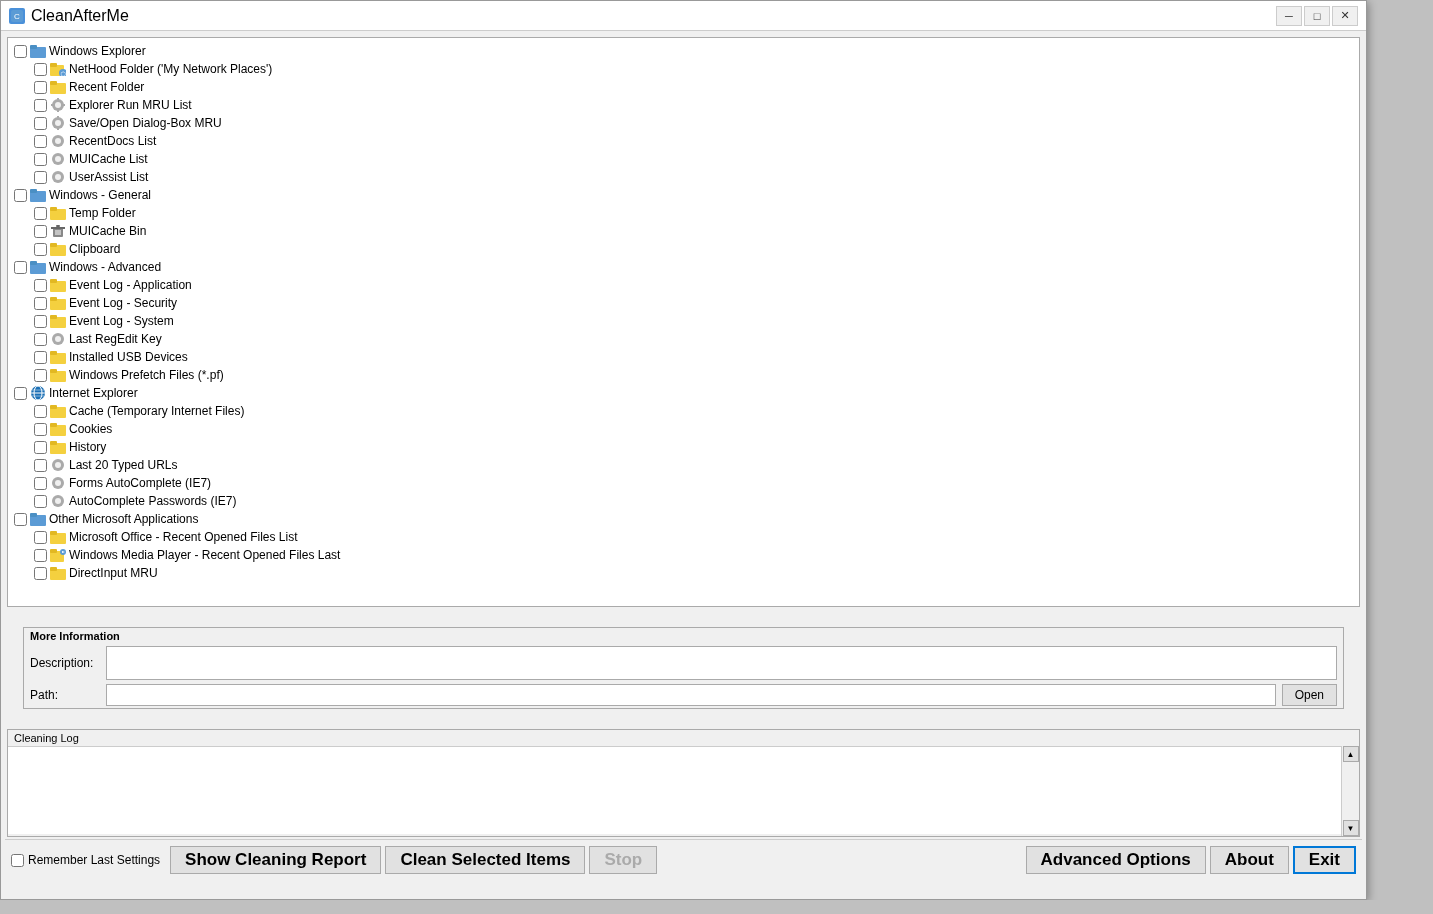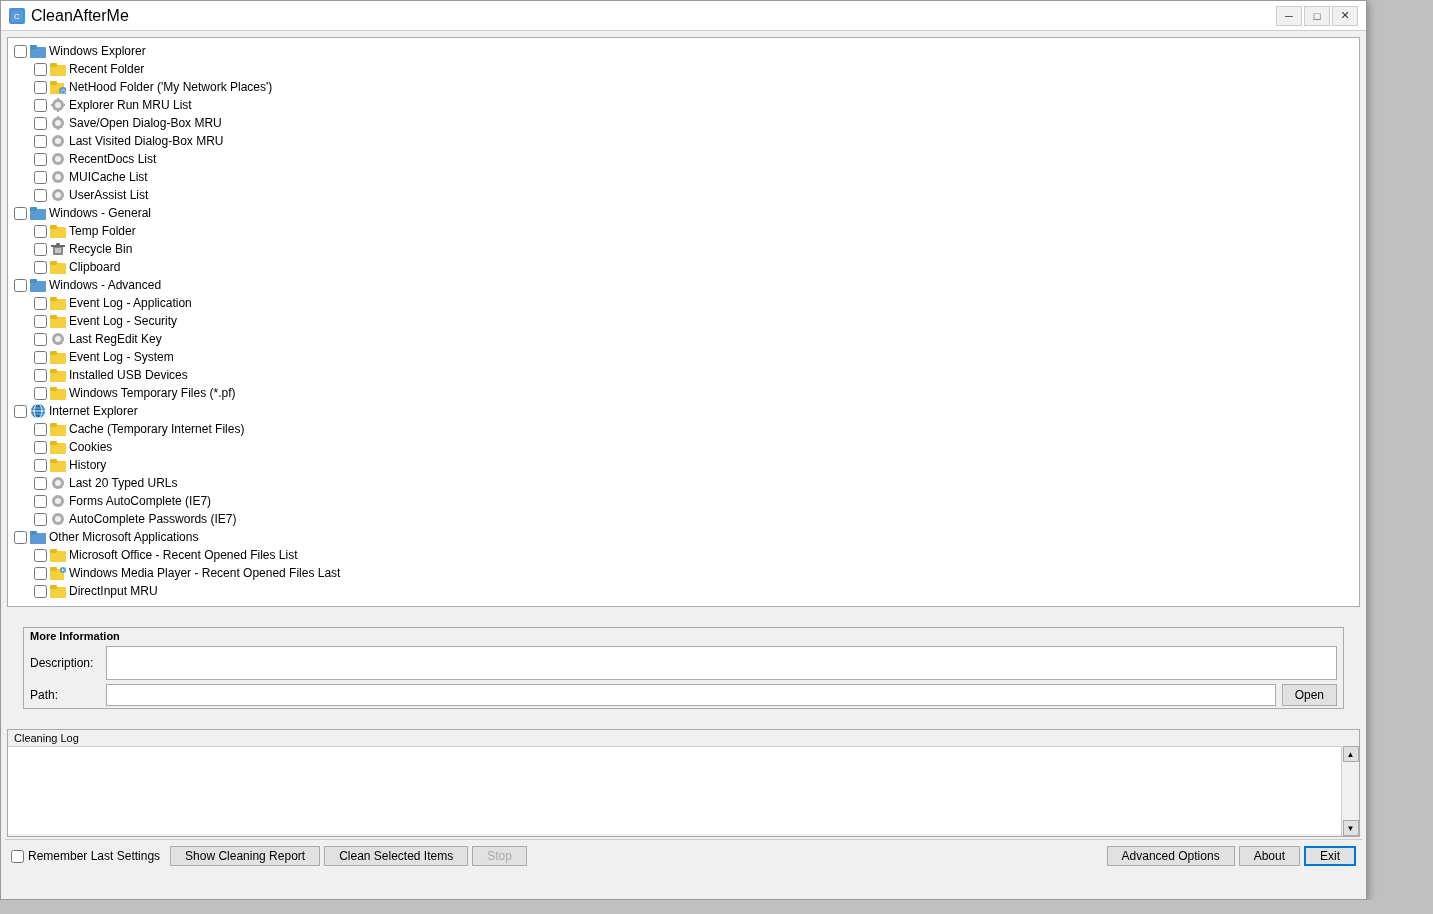--- a/index.html
+++ b/index.html
@@ -168,27 +168,28 @@
       display: flex;
       align-items: flex-start;
       gap: 6px;
     }
     .remember-checkbox {
       display: flex;
       align-items: center;
       gap: 4px;
     }
     .action-btn {
-      height: 20px;
+      height: 28px;
       padding: 0 14px;
       background: #e1e1e1;
       border: 1px solid #aaa;
       cursor: pointer;
-      font-size: 12px;
+      font-size: 17px;
       color: #000;
+      font-weight: bold;
     }
     .action-btn.disabled {
       color: #aaa;
       cursor: default;
     }
     .action-btn.exit-btn {
       background: #e1e1e1;
       border: 2px solid #0078d7;
     }
     .action-btn.adv-btn {
@@ -228,37 +229,37 @@
               <rect x="0" y="3" width="16" height="11" rx="1" fill="#5b9bd5"></rect>
               <rect x="0" y="1" width="7" height="4" rx="1" fill="#4a8fc4"></rect>
             </svg>
         </span>
         <span class="tree-item-label">Windows Explorer</span>
       </div>
       <div class="tree-item indent-1">
         <input type="checkbox" style="">
         <span class="tree-item-icon">
           <svg width="16" height="14" viewBox="0 0 16 14">
-              <rect x="0" y="3" width="16" height="11" rx="1" fill="#f4d03f"></rect>
-              <rect x="0" y="1" width="7" height="4" rx="1" fill="#e2b822"></rect>
-            </svg>
-        </span>
-        <span class="tree-item-label">Recent Folder</span>
-      </div>
-      <div class="tree-item indent-1">
-        <input type="checkbox" style="">
-        <span class="tree-item-icon">
-          <svg width="16" height="14" viewBox="0 0 16 14">
               <rect x="0" y="3" width="14" height="11" rx="1" fill="#f4d03f"></rect>
               <rect x="0" y="1" width="7" height="4" rx="1" fill="#e2b822"></rect>
               <circle cx="13" cy="11" r="4" fill="#5b9bd5"></circle>
               <text x="13" y="14" text-anchor="middle" fill="white" font-size="6">⬡</text>
             </svg>
         </span>
         <span class="tree-item-label">NetHood Folder ('My Network Places')</span>
+      </div>
+      <div class="tree-item indent-1">
+        <input type="checkbox" style="">
+        <span class="tree-item-icon">
+          <svg width="16" height="14" viewBox="0 0 16 14">
+              <rect x="0" y="3" width="16" height="11" rx="1" fill="#f4d03f"></rect>
+              <rect x="0" y="1" width="7" height="4" rx="1" fill="#e2b822"></rect>
+            </svg>
+        </span>
+        <span class="tree-item-label">Recent Folder</span>
       </div>
       <div class="tree-item indent-1">
         <input type="checkbox" style="">
         <span class="tree-item-icon">
           <svg width="14" height="14" viewBox="0 0 14 14">
               <circle cx="7" cy="7" r="6" fill="#aaa"></circle>
               <circle cx="7" cy="7" r="3" fill="#f0f0f0"></circle>
               <rect x="6" y="0" width="2" height="3" fill="#aaa"></rect>
               <rect x="6" y="11" width="2" height="3" fill="#aaa"></rect>
               <rect x="0" y="6" width="3" height="2" fill="#aaa"></rect>
@@ -271,30 +272,20 @@
         <input type="checkbox" style="">
         <span class="tree-item-icon">
           <svg width="14" height="14" viewBox="0 0 14 14">
               <circle cx="7" cy="7" r="6" fill="#aaa"></circle>
               <circle cx="7" cy="7" r="3" fill="#f0f0f0"></circle>
               <rect x="6" y="0" width="2" height="3" fill="#aaa"></rect>
               <rect x="6" y="11" width="2" height="3" fill="#aaa"></rect>
             </svg>
         </span>
         <span class="tree-item-label">Save/Open Dialog-Box MRU</span>
-      </div>
-      <div class="tree-item indent-1">
-        <input type="checkbox" style="">
-        <span class="tree-item-icon">
-          <svg width="14" height="14" viewBox="0 0 14 14">
-              <circle cx="7" cy="7" r="6" fill="#aaa"></circle>
-              <circle cx="7" cy="7" r="3" fill="#f0f0f0"></circle>
-            </svg>
-        </span>
-        <span class="tree-item-label">Last Visited  Dialog-Box MRU</span>
       </div>
       <div class="tree-item indent-1">
         <input type="checkbox" style="">
         <span class="tree-item-icon">
           <svg width="14" height="14" viewBox="0 0 14 14">
               <circle cx="7" cy="7" r="6" fill="#aaa"></circle>
               <circle cx="7" cy="7" r="3" fill="#f0f0f0"></circle>
             </svg>
         </span>
         <span class="tree-item-label">RecentDocs List</span>
@@ -345,21 +336,21 @@
         <span class="tree-item-icon">
           <svg width="14" height="14" viewBox="0 0 14 14">
               <rect x="2" y="4" width="10" height="9" rx="1" fill="#888"></rect>
               <rect x="0" y="3" width="14" height="2" fill="#666"></rect>
               <rect x="5" y="1" width="4" height="2" rx="1" fill="#666"></rect>
               <line x1="5" y1="6" x2="5" y2="11" stroke="white" stroke-width="1"></line>
               <line x1="7" y1="6" x2="7" y2="11" stroke="white" stroke-width="1"></line>
               <line x1="9" y1="6" x2="9" y2="11" stroke="white" stroke-width="1"></line>
             </svg>
         </span>
-        <span class="tree-item-label">Recycle Bin</span>
+        <span class="tree-item-label">MUICache Bin</span>
       </div>
       <div class="tree-item indent-1">
         <input type="checkbox" style="">
         <span class="tree-item-icon">
           <svg width="16" height="14" viewBox="0 0 16 14">
               <rect x="0" y="3" width="16" height="11" rx="1" fill="#f4d03f"></rect>
               <rect x="0" y="1" width="7" height="4" rx="1" fill="#e2b822"></rect>
             </svg>
         </span>
         <span class="tree-item-label">Clipboard</span>
@@ -391,56 +382,56 @@
           <svg width="16" height="14" viewBox="0 0 16 14">
               <rect x="0" y="3" width="16" height="11" rx="1" fill="#f4d03f"></rect>
               <rect x="0" y="1" width="7" height="4" rx="1" fill="#e2b822"></rect>
             </svg>
         </span>
         <span class="tree-item-label">Event Log - Security</span>
       </div>
       <div class="tree-item indent-1">
         <input type="checkbox" style="">
         <span class="tree-item-icon">
+          <svg width="16" height="14" viewBox="0 0 16 14">
+              <rect x="0" y="3" width="16" height="11" rx="1" fill="#f4d03f"></rect>
+              <rect x="0" y="1" width="7" height="4" rx="1" fill="#e2b822"></rect>
+            </svg>
+        </span>
+        <span class="tree-item-label">Event Log - System</span>
+      </div>
+      <div class="tree-item indent-1">
+        <input type="checkbox" style="">
+        <span class="tree-item-icon">
           <svg width="14" height="14" viewBox="0 0 14 14">
               <circle cx="7" cy="7" r="6" fill="#aaa"></circle>
               <circle cx="7" cy="7" r="3" fill="#f0f0f0"></circle>
             </svg>
         </span>
         <span class="tree-item-label">Last RegEdit Key</span>
       </div>
       <div class="tree-item indent-1">
         <input type="checkbox" style="">
         <span class="tree-item-icon">
           <svg width="16" height="14" viewBox="0 0 16 14">
               <rect x="0" y="3" width="16" height="11" rx="1" fill="#f4d03f"></rect>
               <rect x="0" y="1" width="7" height="4" rx="1" fill="#e2b822"></rect>
             </svg>
         </span>
-        <span class="tree-item-label">Event Log - System</span>
-      </div>
-      <div class="tree-item indent-1">
-        <input type="checkbox" style="">
-        <span class="tree-item-icon">
-          <svg width="16" height="14" viewBox="0 0 16 14">
-              <rect x="0" y="3" width="16" height="11" rx="1" fill="#f4d03f"></rect>
-              <rect x="0" y="1" width="7" height="4" rx="1" fill="#e2b822"></rect>
-            </svg>
-        </span>
         <span class="tree-item-label">Installed USB Devices</span>
       </div>
       <div class="tree-item indent-1">
         <input type="checkbox" style="">
         <span class="tree-item-icon">
           <svg width="16" height="14" viewBox="0 0 16 14">
               <rect x="0" y="3" width="16" height="11" rx="1" fill="#f4d03f"></rect>
               <rect x="0" y="1" width="7" height="4" rx="1" fill="#e2b822"></rect>
             </svg>
         </span>
-        <span class="tree-item-label">Windows Temporary Files (*.pf)</span>
+        <span class="tree-item-label">Windows Prefetch Files (*.pf)</span>
       </div>
 
       <div class="tree-item category-item">
         <input type="checkbox" style="">
         <span class="tree-item-icon">
           <svg width="16" height="16" viewBox="0 0 16 16">
               <circle cx="8" cy="8" r="7" fill="#1a6fb5"></circle>
               <ellipse cx="8" cy="8" rx="4" ry="7" fill="none" stroke="white" stroke-width="1"></ellipse>
               <line x1="1" y1="8" x2="15" y2="8" stroke="white" stroke-width="1"></line>
               <line x1="2" y1="5" x2="14" y2="5" stroke="white" stroke-width="0.5"></line>

